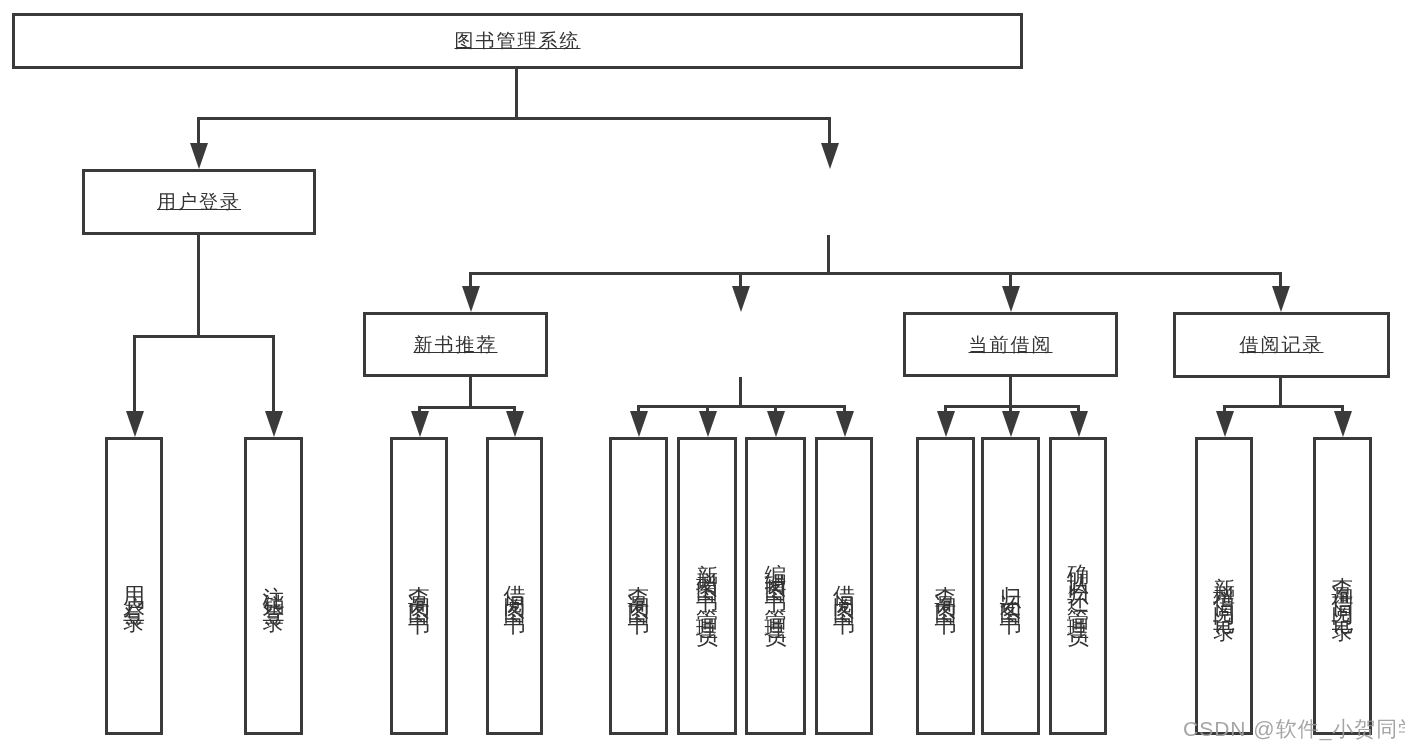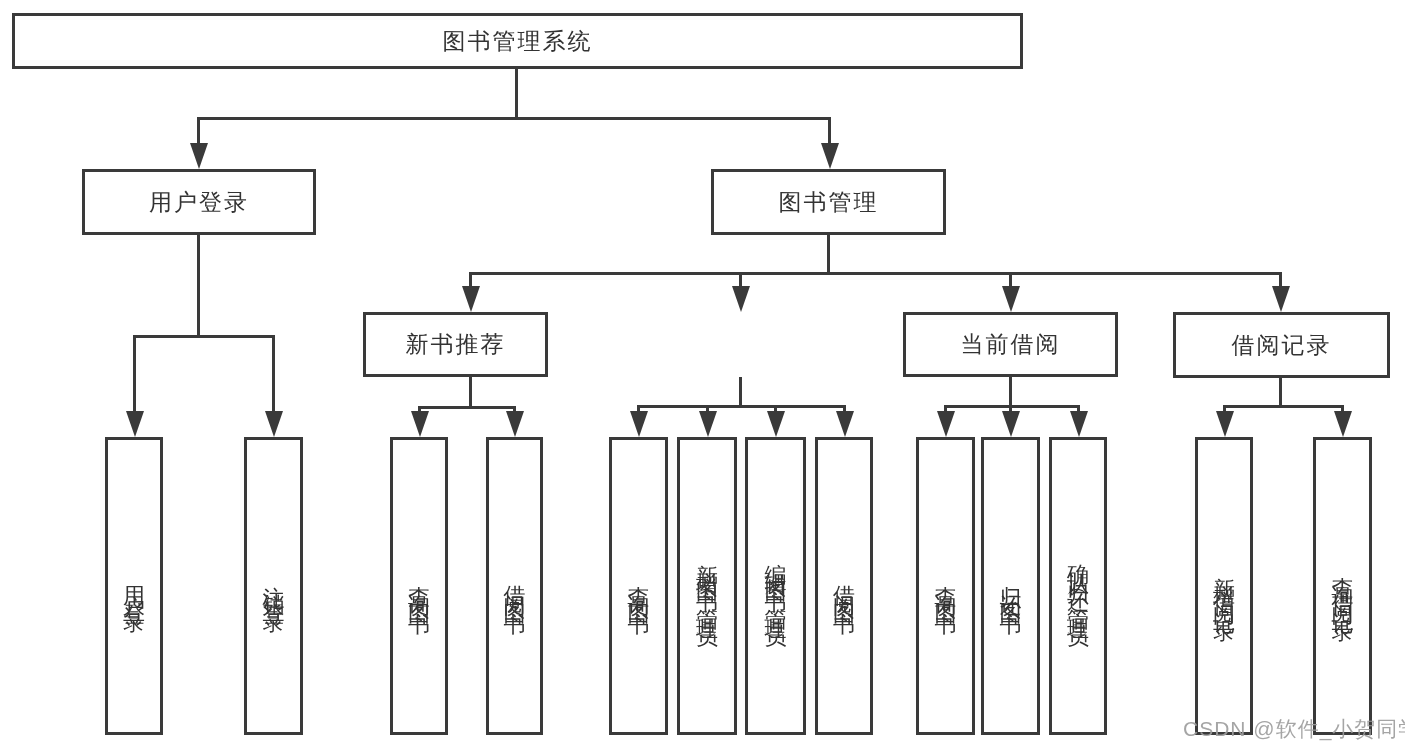--- a/index.html
+++ b/index.html
@@ -16,21 +16,21 @@
     font-family:"Liberation Sans","DejaVu Sans",sans-serif;
     position:relative;overflow:hidden;
   }
   #stage{position:absolute;inset:0;}
   .box{
     position:absolute;box-sizing:border-box;
     border:3px solid var(--line);
     background:var(--box-fill);
     display:flex;align-items:center;justify-content:center;
   }
-  .hlabel{font-size:23px;color:var(--text);letter-spacing:2px;white-space:nowrap;}
+  .hlabel{font-size:19px;color:var(--text);letter-spacing:2px;white-space:nowrap;text-decoration:underline;}
   .vlabel{
     writing-mode:vertical-lr;text-orientation:mixed;
     font-size:22px;color:var(--text);letter-spacing:9px;
     line-height:1;white-space:nowrap;
   }
   .vl,.hl{position:absolute;background:var(--line);}
   .vl{width:3px;}
   .hl{height:3px;}
   .arr{
     position:absolute;width:0;height:0;
@@ -56,23 +56,20 @@
 
   <div class="vl" style="left:515px;top:69px;height:50px"></div>
   <div class="hl" style="left:197px;top:117px;width:634px"></div>
   <div class="vl" style="left:197px;top:119px;height:26px"></div>
   <div class="arr" style="left:190px;top:143px"></div>
   <div class="vl" style="left:828px;top:119px;height:26px"></div>
   <div class="arr" style="left:821px;top:143px"></div>
 
   <div class="box" style="left:82px;top:169px;width:234px;height:66px">
     <span class="hlabel">用户登录</span>
-  </div>
-  <div class="box" style="left:711px;top:169px;width:235px;height:66px">
-    <span class="hlabel">图书管理</span>
   </div>
 
   <div class="vl" style="left:197px;top:235px;height:102px"></div>
   <div class="hl" style="left:133px;top:335px;width:142px"></div>
   <div class="vl" style="left:133px;top:337px;height:76px"></div>
   <div class="arr" style="left:126px;top:411px"></div>
   <div class="vl" style="left:272px;top:337px;height:76px"></div>
   <div class="arr" style="left:265px;top:411px"></div>
 
   <div class="vl" style="left:827px;top:235px;height:39px"></div>

